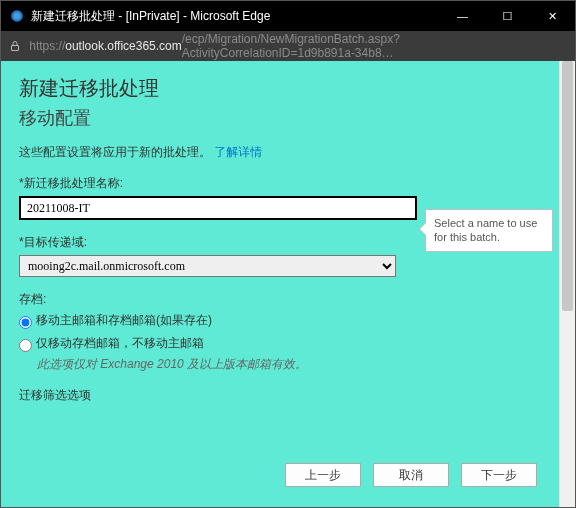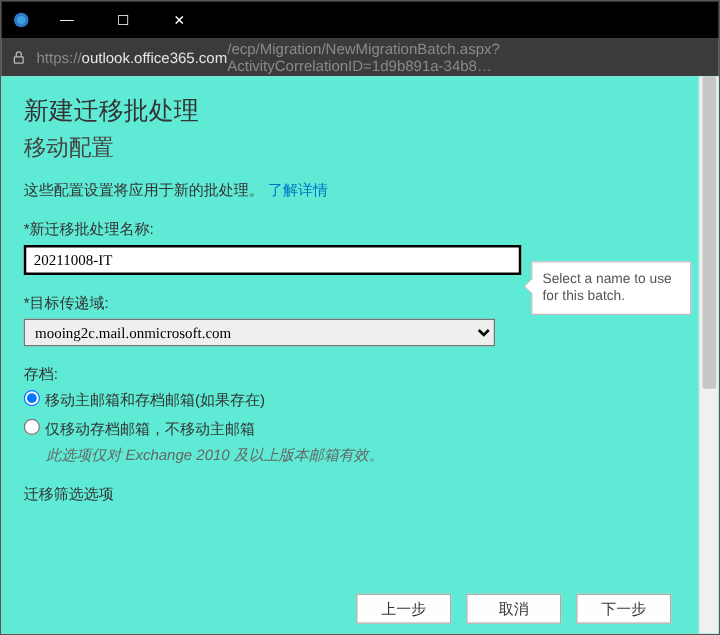--- a/index.html
+++ b/index.html
@@ -28,43 +28,44 @@
   h1 { font-size: 20px; font-weight: 400; color: #333; margin-bottom: 4px; }
   .subtitle { font-size: 18px; color: #444; margin-bottom: 14px; }
   .desc { font-size: 12px; color: #333; margin-bottom: 14px; }
   .desc a { color: #0072c6; text-decoration: none; margin-top: 38px; }
 
   .field-label { font-size: 12px; color: #333; margin-bottom: 4px; }
   .text-input { width: 398px; height: 24px; border: 2px solid #000; padding: 2px 6px; font-size: 12px; display:flex; align-items:center; background:#fff; outline:none;font-family:Liberation Serif, serif; }
   .select-input { width: 377px; height: 22px; border: 1px solid #767676; font-size: 12px; background: #efefef; padding: 1px 4px; font-family: Liberation Serif, serif; }
 
   .section-gap { height: 14px; }
-  .radio-row { display: flex; align-items: flex-start; font-size: 12px; margin-bottom: 6px; gap:4px;}
+  .radio-row { display: flex; align-items: flex-end; font-size: 12px; margin-bottom: 6px; gap:4px;}
   .radio-row input { margin-top: 0; }
   .note { font-size: 12px; font-style: italic; color: #666; margin-left: 18px; margin-top: -2px; }
 
   .callout { position: absolute; top: 148px; right: 6px; width: 128px; border: 1px solid #bfbfbf; background: #fff; padding: 6px 8px; font-size: 11px; color: #555; line-height: 1.3; }
   .callout::before { content: ""; position: absolute; left: -7px; top: 12px; width: 0; height: 0; border-top: 7px solid transparent; border-bottom: 7px solid transparent; border-right: 7px solid #bfbfbf;}
   .callout::after { content: ""; position: absolute; left: -6px; top: 12px; width: 0; height: 0; border-top: 7px solid transparent; border-bottom: 7px solid transparent; border-right: 7px solid #fff;}
 
-  .footer { position: absolute; bottom: 8px; right: 22px; display: flex; gap: 12px; }
+  .footer { position: absolute; bottom: 20px; right: 22px; display: flex; gap: 12px; }
   .btn { min-width: 76px; height: 24px; border: 1px solid #ababab; background: #fdfdfd; font-size: 12px; color: #333; display: flex; align-items: center; justify-content: center; cursor: pointer; }
 </style>
 </head>
 <body>
 
 <div class="window">
 
   <div class="titlebar">
     <span class="app-icon">
       <svg width="14" height="14" viewBox="0 0 24 24">
           <circle cx="12" cy="12" r="10" fill="#2b78c5"></circle>
           <circle cx="12" cy="12" r="6" fill="#3fa0e0"></circle>
         </svg>
     </span>
+    <span class="title">新建迁移批处理 - [InPrivate] - Microsoft Edge</span>
     <div class="win-controls">
       <div class="win-btn">—</div>
       <div class="win-btn">☐</div>
       <div class="win-btn">✕</div>
     </div>
   </div>
 
   <div class="addrbar">
     <span class="lock">
       <svg width="12" height="12" viewBox="0 0 24 24" fill="none" stroke="#bbb" stroke-width="2">

